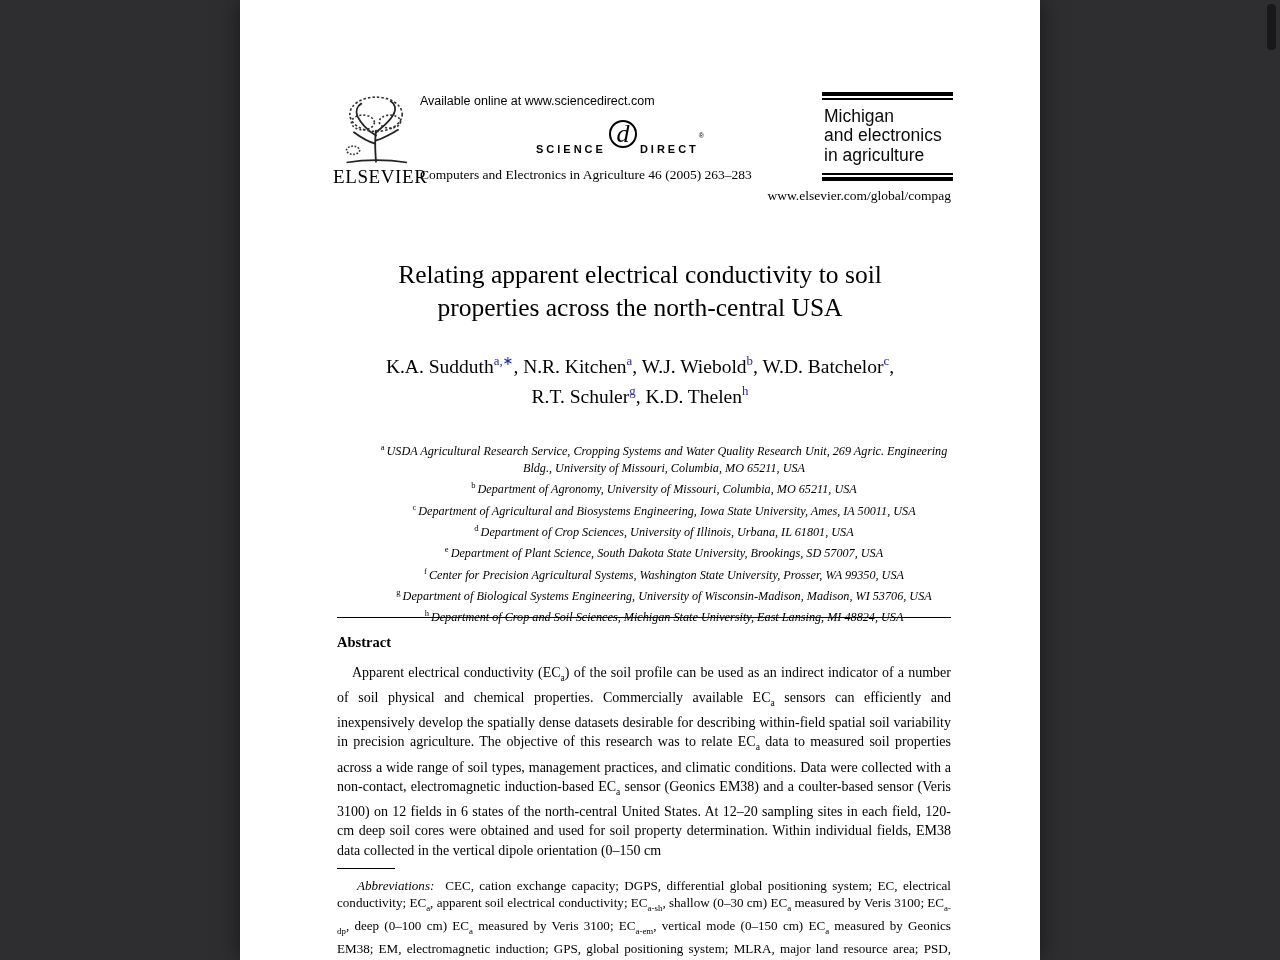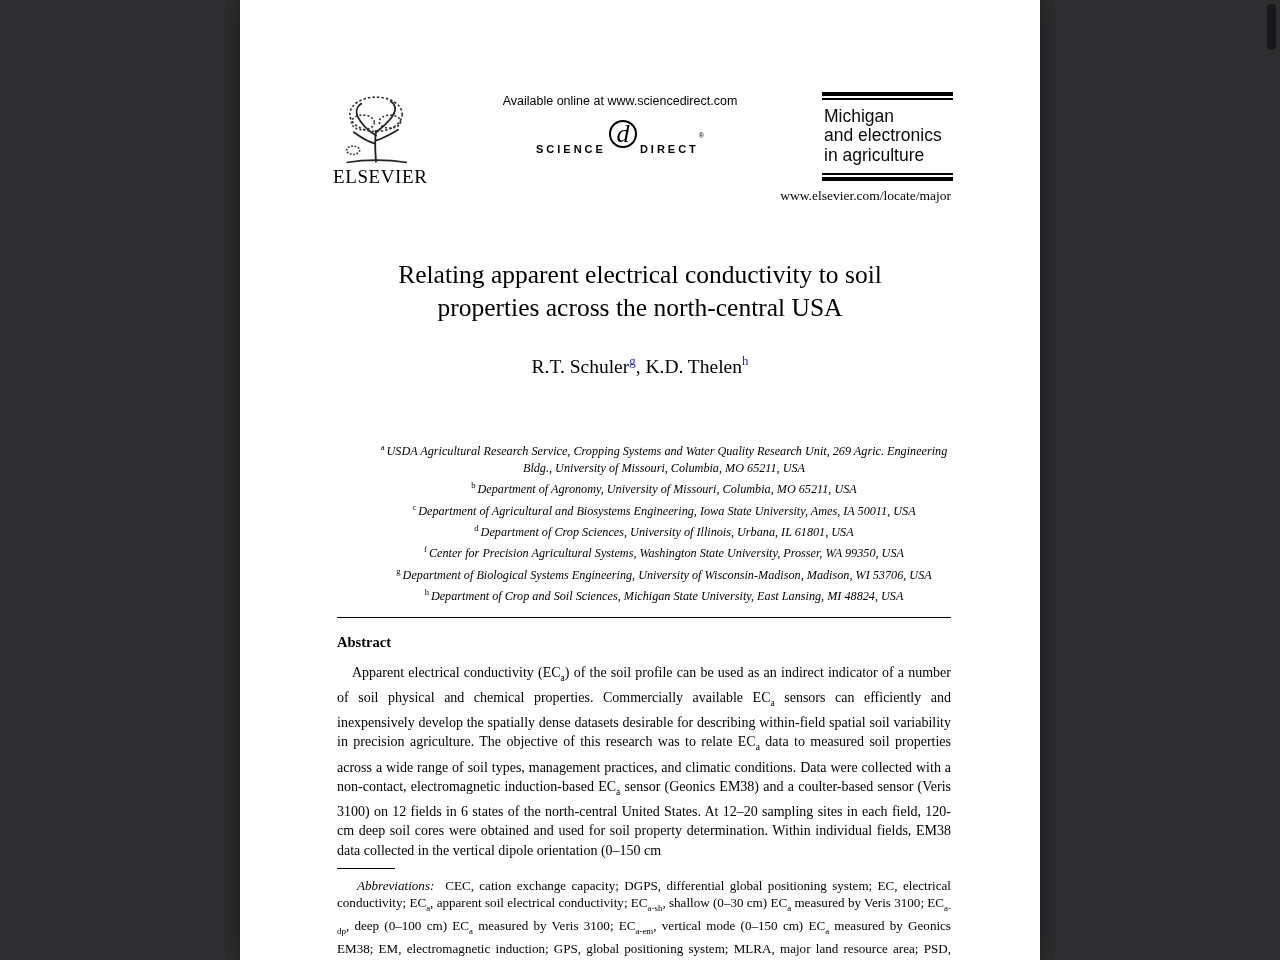--- a/index.html
+++ b/index.html
@@ -15,21 +15,21 @@
     box-shadow:0 0 22px rgba(0,0,0,0.5);
   }
   .scroll-thumb{
     position:absolute;left:1267px;top:4px;width:9px;height:46px;
     background:#18181a;border-radius:4px;
   }
   
   .logo-block{position:absolute;left:93px;top:93px;width:86px;text-align:center;}
   .tree-svg{display:block;margin:0 auto;}
   .elsevier-wordmark{font-size:19px;letter-spacing:0.6px;margin-top:1px;}
-  .center-head{position:absolute;left:180px;top:94px;width:400px;text-align:center;}
+  .center-head{position:absolute;left:180px;top:94px;width:400px;text-align:left;}
   .avail{font-family:"Liberation Sans", sans-serif;font-size:12.5px;}
   .sd-logo{margin-top:7px;display:flex;align-items:center;justify-content:center;}
   .sd-science,.sd-direct{
     font-family:"Liberation Sans", sans-serif;font-weight:bold;
     font-size:11px;letter-spacing:3px;margin-top:28px;
   }
   .sd-circle{
     width:24px;height:24px;border:2.5px solid #000;border-radius:50%;
     display:inline-flex;align-items:flex-end;justify-content:center;
     font-family:"Liberation Serif", serif;font-style:italic;
@@ -105,52 +105,55 @@
   </div>
 
   <div class="center-head">
     <div class="avail">Available online at www.sciencedirect.com</div>
     <div class="sd-logo">
       <span class="sd-science">SCIENCE</span>
       <span class="sd-circle">d</span>
       <span class="sd-direct">DIRECT</span>
       <span class="sd-reg">®</span>
     </div>
+    <div class="citation">Computers and Electronics in Agriculture 46 (2005) 263–283</div>
   </div>
 
   <div class="cover-box">
     <div class="rule-thick"></div>
     <div class="gap"></div>
     <div class="rule-thin"></div>
     <div class="cover-text">
       <div>Michigan</div>
       <div>and electronics</div>
       <div>in agriculture</div>
     </div>
     <div class="rule-thin"></div>
     <div class="gap"></div>
     <div class="rule-thick"></div>
   </div>
 
-  <div class="locate-url">www.elsevier.com/locate/major</div>
+  <div class="locate-url">www.elsevier.com/global/compag</div>
 
   <div class="article-title">
     <div>Relating apparent electrical conductivity to soil</div>
     <div>properties across the north-central USA</div>
   </div>
 
   <div class="authors">
+    <div>K.A. Sudduth<sup>a,∗</sup>, N.R. Kitchen<sup>a</sup>, W.J. Wiebold<sup>b</sup>, W.D. Batchelor<sup>c</sup>,</div>
     <div>R.T. Schuler<sup>g</sup>, K.D. Thelen<sup>h</sup></div>
   </div>
 
   <div class="affils">
     <span class="aff"><sup>a</sup><span>USDA Agricultural Research Service, Cropping Systems and Water Quality Research Unit, 269 Agric. Engineering Bldg., University of Missouri, Columbia, MO 65211, USA</span></span>
     <span class="aff"><sup>b</sup><span>Department of Agronomy, University of Missouri, Columbia, MO 65211, USA</span></span>
     <span class="aff"><sup>c</sup><span>Department of Agricultural and Biosystems Engineering, Iowa State University, Ames, IA 50011, USA</span></span>
     <span class="aff"><sup>d</sup><span>Department of Crop Sciences, University of Illinois, Urbana, IL 61801, USA</span></span>
+    <span class="aff"><sup>e</sup><span>Department of Plant Science, South Dakota State University, Brookings, SD 57007, USA</span></span>
     <span class="aff"><sup>f</sup><span>Center for Precision Agricultural Systems, Washington State University, Prosser, WA 99350, USA</span></span>
     <span class="aff"><sup>g</sup><span>Department of Biological Systems Engineering, University of Wisconsin-Madison, Madison, WI 53706, USA</span></span>
     <span class="aff"><sup>h</sup><span>Department of Crop and Soil Sciences, Michigan State University, East Lansing, MI 48824, USA</span></span>
   </div>
 
   <div class="divider"></div>
   <div class="abstract-heading">Abstract</div>
   <div class="abstract-para">Apparent electrical conductivity (EC<sub>a</sub>) of the soil profile can be used as an indirect indicator of a number of soil physical and chemical properties. Commercially available EC<sub>a</sub> sensors can efficiently and inexpensively develop the spatially dense datasets desirable for describing within-field spatial soil variability in precision agriculture. The objective of this research was to relate EC<sub>a</sub> data to measured soil properties across a wide range of soil types, management practices, and climatic conditions. Data were collected with a non-contact, electromagnetic induction-based EC<sub>a</sub> sensor (Geonics EM38) and a coulter-based sensor (Veris 3100) on 12 fields in 6 states of the north-central United States. At 12–20 sampling sites in each field, 120-cm deep soil cores were obtained and used for soil property determination. Within individual fields, EM38 data collected in the vertical dipole orientation (0–150 cm</div>
 
   <div class="fn-rule"></div>

